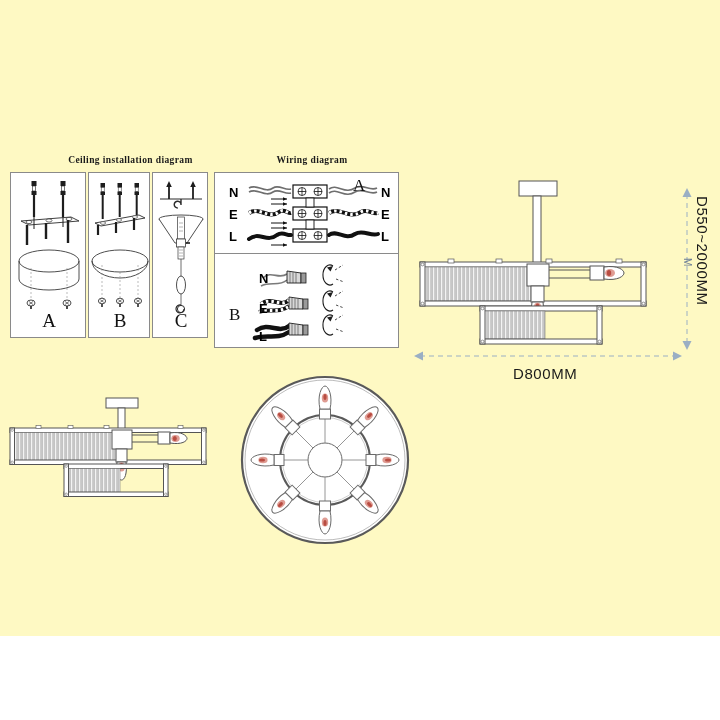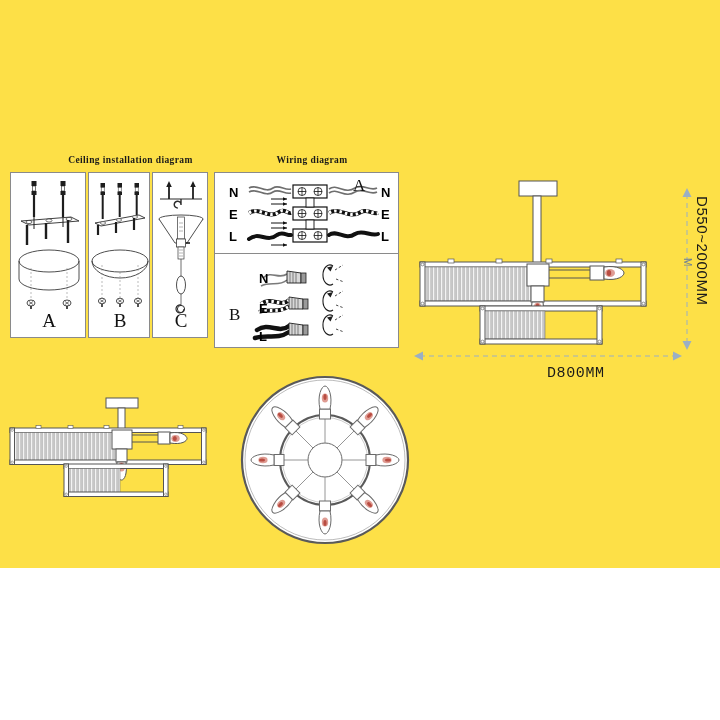--- a/index.html
+++ b/index.html
@@ -6,22 +6,22 @@
     margin: 0;
     padding: 0;
     background: #ffffff;
   }
   body {
     font-family: "Liberation Sans", sans-serif;
   }
   #page {
     position: relative;
     width: 720px;
-    height: 568px;
-    background: #fde047;
+    height: 636px;
+    background: #fef9c3;
     overflow: hidden;
   }
   .abs { position: absolute; }
 
   
   .panel-title {
     font-family: "Liberation Serif", serif;
     font-weight: bold;
     font-size: 9.5px;
     letter-spacing: 0.4px;
@@ -474,21 +474,21 @@
   <div class="abs dim-m" style="left:693px; top:258px;">M</div>
   <div class="abs dim-text vertical" style="left:711px; top:196px;">D550~2000MM</div>
 
   <svg class="abs" style="left:412px; top:348px;" width="272" height="16">
     <g stroke="#9aafc4" fill="none">
       <line x1="8" y1="8" x2="264" y2="8" stroke-width="1" stroke-dasharray="5,4"></line>
       <path d="M2,8 L11,3.5 L11,12.5 Z" fill="#9aafc4" stroke="none"></path>
       <path d="M270,8 L261,3.5 L261,12.5 Z" fill="#9aafc4" stroke="none"></path>
     </g>
   </svg>
-  <div class="abs dim-text" style="left:547px; top:365px;font-family:Liberation Mono, monospace;">D800MM</div>
+  <div class="abs dim-text" style="left:513px; top:365px;">D800MM</div>
 
   <div class="abs" style="left:8px; top:398px; width:212px; height:110px;">
     <svg width="212" height="110" viewBox="0 0 212 110">
       <defs>
         <pattern id="rods-sec" x="0" y="0" width="4" height="10" patternUnits="userSpaceOnUse">
           <rect x="0" y="0" width="4" height="10" fill="#ffffff"></rect>
           <rect x="0.6" y="0" width="2.2" height="10" fill="#c9c9c9"></rect>
           <line x1="0.6" y1="0" x2="0.6" y2="10" stroke="#8d8d8d" stroke-width="0.35"></line>
           <line x1="2.8" y1="0" x2="2.8" y2="10" stroke="#8d8d8d" stroke-width="0.35"></line>
         </pattern>

